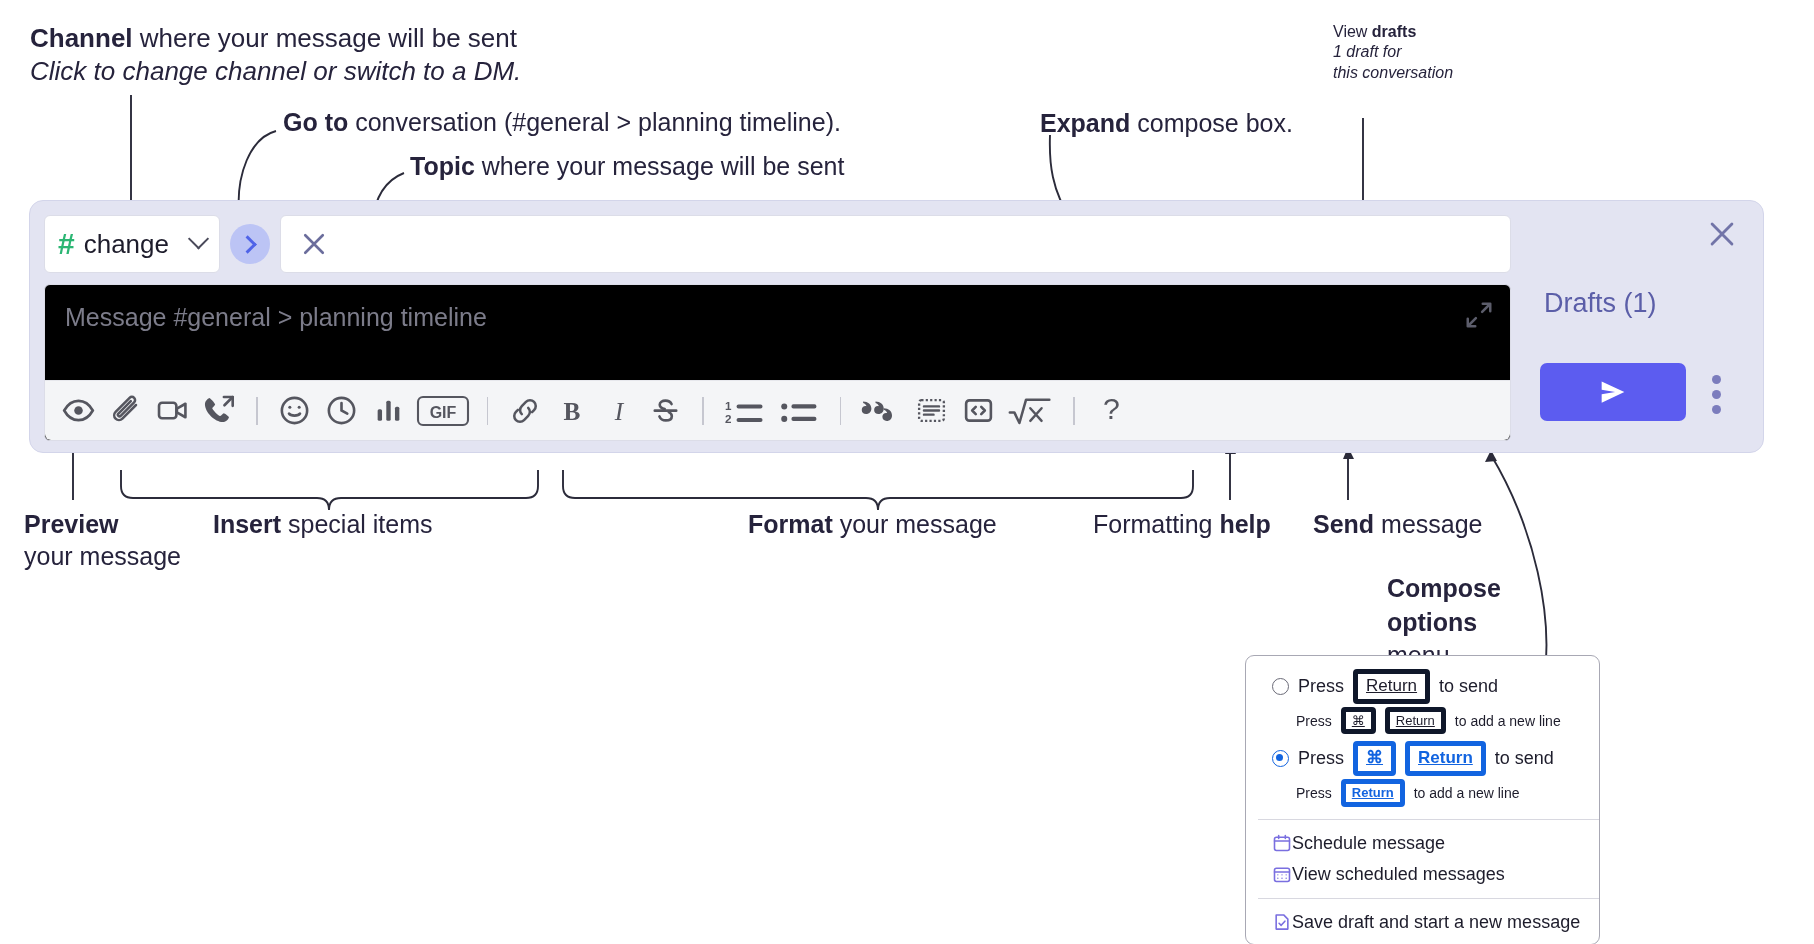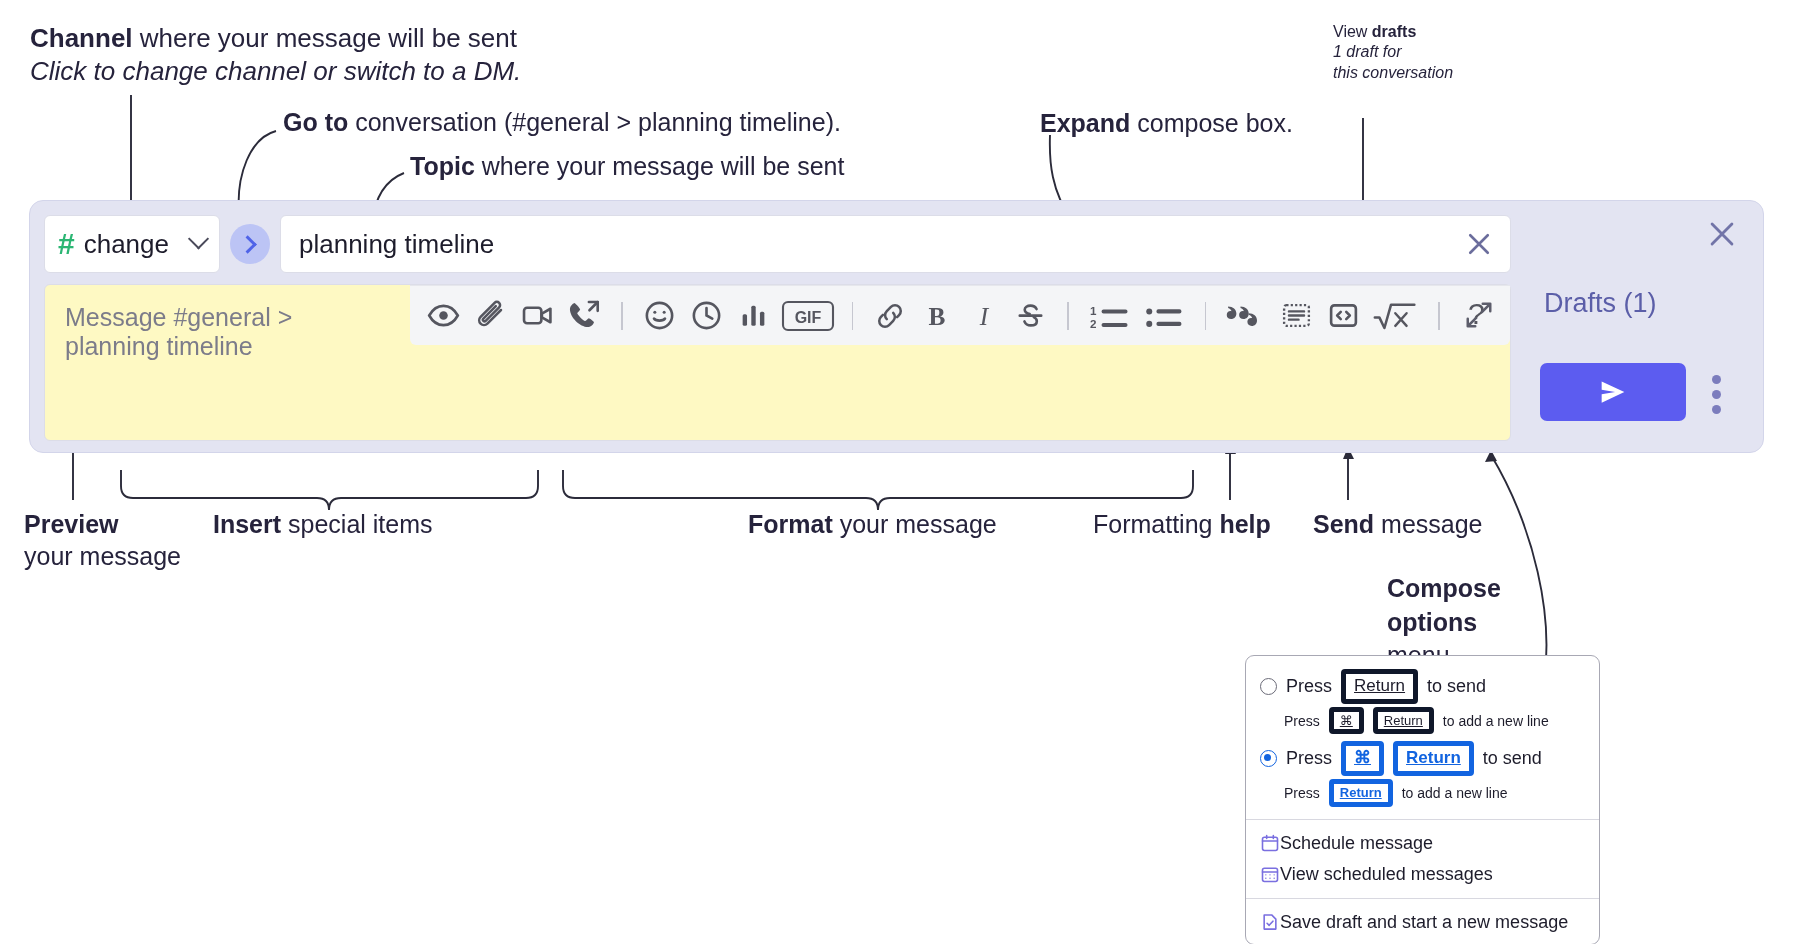--- a/index.html
+++ b/index.html
@@ -66,23 +66,23 @@
           border-top: 3px solid #4f63e8; transform: rotate(45deg) translate(-2px,2px); }
 
   #topic-field {
     flex: 1; background: #fff; border: 1px solid #dcdde8; border-radius: 6px;
     display: flex; align-items: center; padding: 0 16px 0 18px;
   }
   #topic-value { font-size: 26px; color: #1d1c2b; flex: 1; }
   #topic-clear { cursor: pointer; display: flex; align-items: center; }
 
   #msgbox {
-    margin-top: 11px; height: 157px; background: #fef9c3;
+    margin-top: 11px; height: 157px; background: #000000;
     border: 1px solid #dcdde8; border-radius: 6px;
-    display: flex; flex-direction: row; position: relative;
+    display: flex; flex-direction: column; position: relative;
   }
   #msg-input-area { flex: 1; padding: 18px 20px 0 20px; }
   #msg-placeholder { font-size: 25px; color: #7c7c8a; }
   #expand-btn { position: absolute; right: 16px; top: 15px; cursor: pointer; }
 
   #toolbar {
     height: 60px; background: #f4f5f7;
     border-top: 1px solid #e6e7ec;
     border-radius: 0 0 6px 6px;
     display: flex; align-items: center; padding: 0 10px; gap: 0px;
@@ -100,21 +100,21 @@
     align-items: center; justify-content: center; cursor: pointer;
   }
   #kebab { position: absolute; left: 203px; top: 174px; cursor: pointer;
            display: flex; flex-direction: column; gap: 6px; align-items: center; }
   #kebab span { width: 9px; height: 9px; border-radius: 50%; background: #7b7cbd; display: block; }
 
   
   #menu {
     position: absolute; left: 1245px; top: 655px; width: 355px;
     background: #fff; border: 1px solid #a8a8b4; border-radius: 9px;
-    padding: 10px 0 6px 0;
+    padding: 10px 0 6px 12px;
   }
   .mrow { display: flex; align-items: center; padding: 3px 14px; gap: 9px; }
   .mrow.sub { padding-left: 38px; padding-top: 0; padding-bottom: 4px; }
   .radio { width: 17px; height: 17px; border-radius: 50%; border: 1.6px solid #6b6b78;
            flex: 0 0 17px; position: relative; cursor: pointer; }
   .radio.on { border-color: #1264e0; }
   .radio.on::after { content:""; position: absolute; left: 3px; top: 3px; width: 7px; height: 7px;
             border-radius: 50%; background: #1264e0; }
   .mtext { font-size: 18px; color: #1d1c2b; }
   .mtext.small { font-size: 14px; }
@@ -231,21 +231,20 @@
           <span class="hash">#</span>
           <span id="channel-name">change</span>
           <span class="chev"></span>
         </div>
 
         <div id="goto-btn">
           <span class="gchev"></span>
         </div>
 
         <div id="topic-field">
-          <span id="topic-value">planning timeline</span>
           <span id="topic-clear">
             <svg width="30" height="30" viewBox="0 0 24 24" fill="none" stroke="#6b6d9c" stroke-width="2.1" stroke-linecap="round">
               <path d="M5 5 L19 19 M19 5 L5 19"></path>
             </svg>
           </span>
         </div>
       </div>
 
       <div id="msgbox">
         <div id="msg-input-area">

